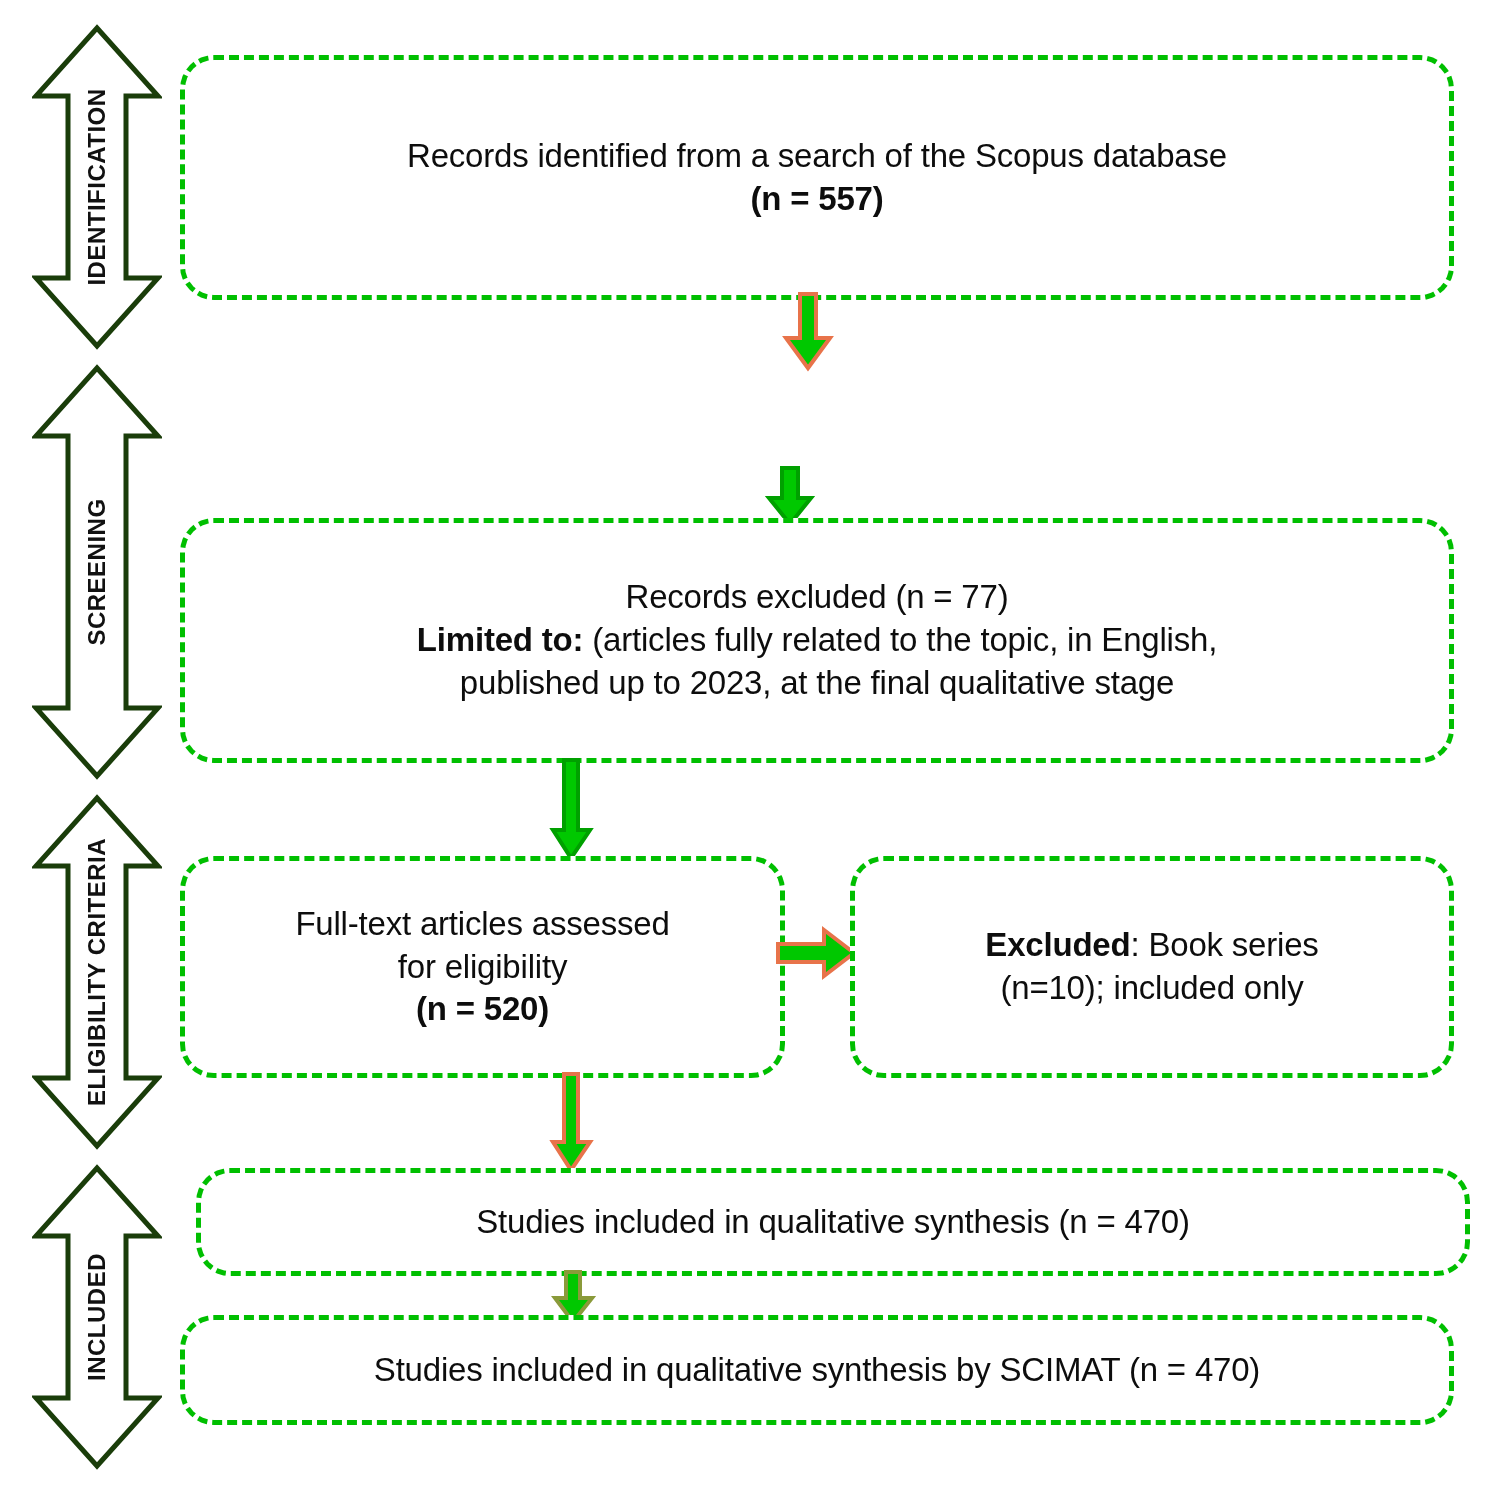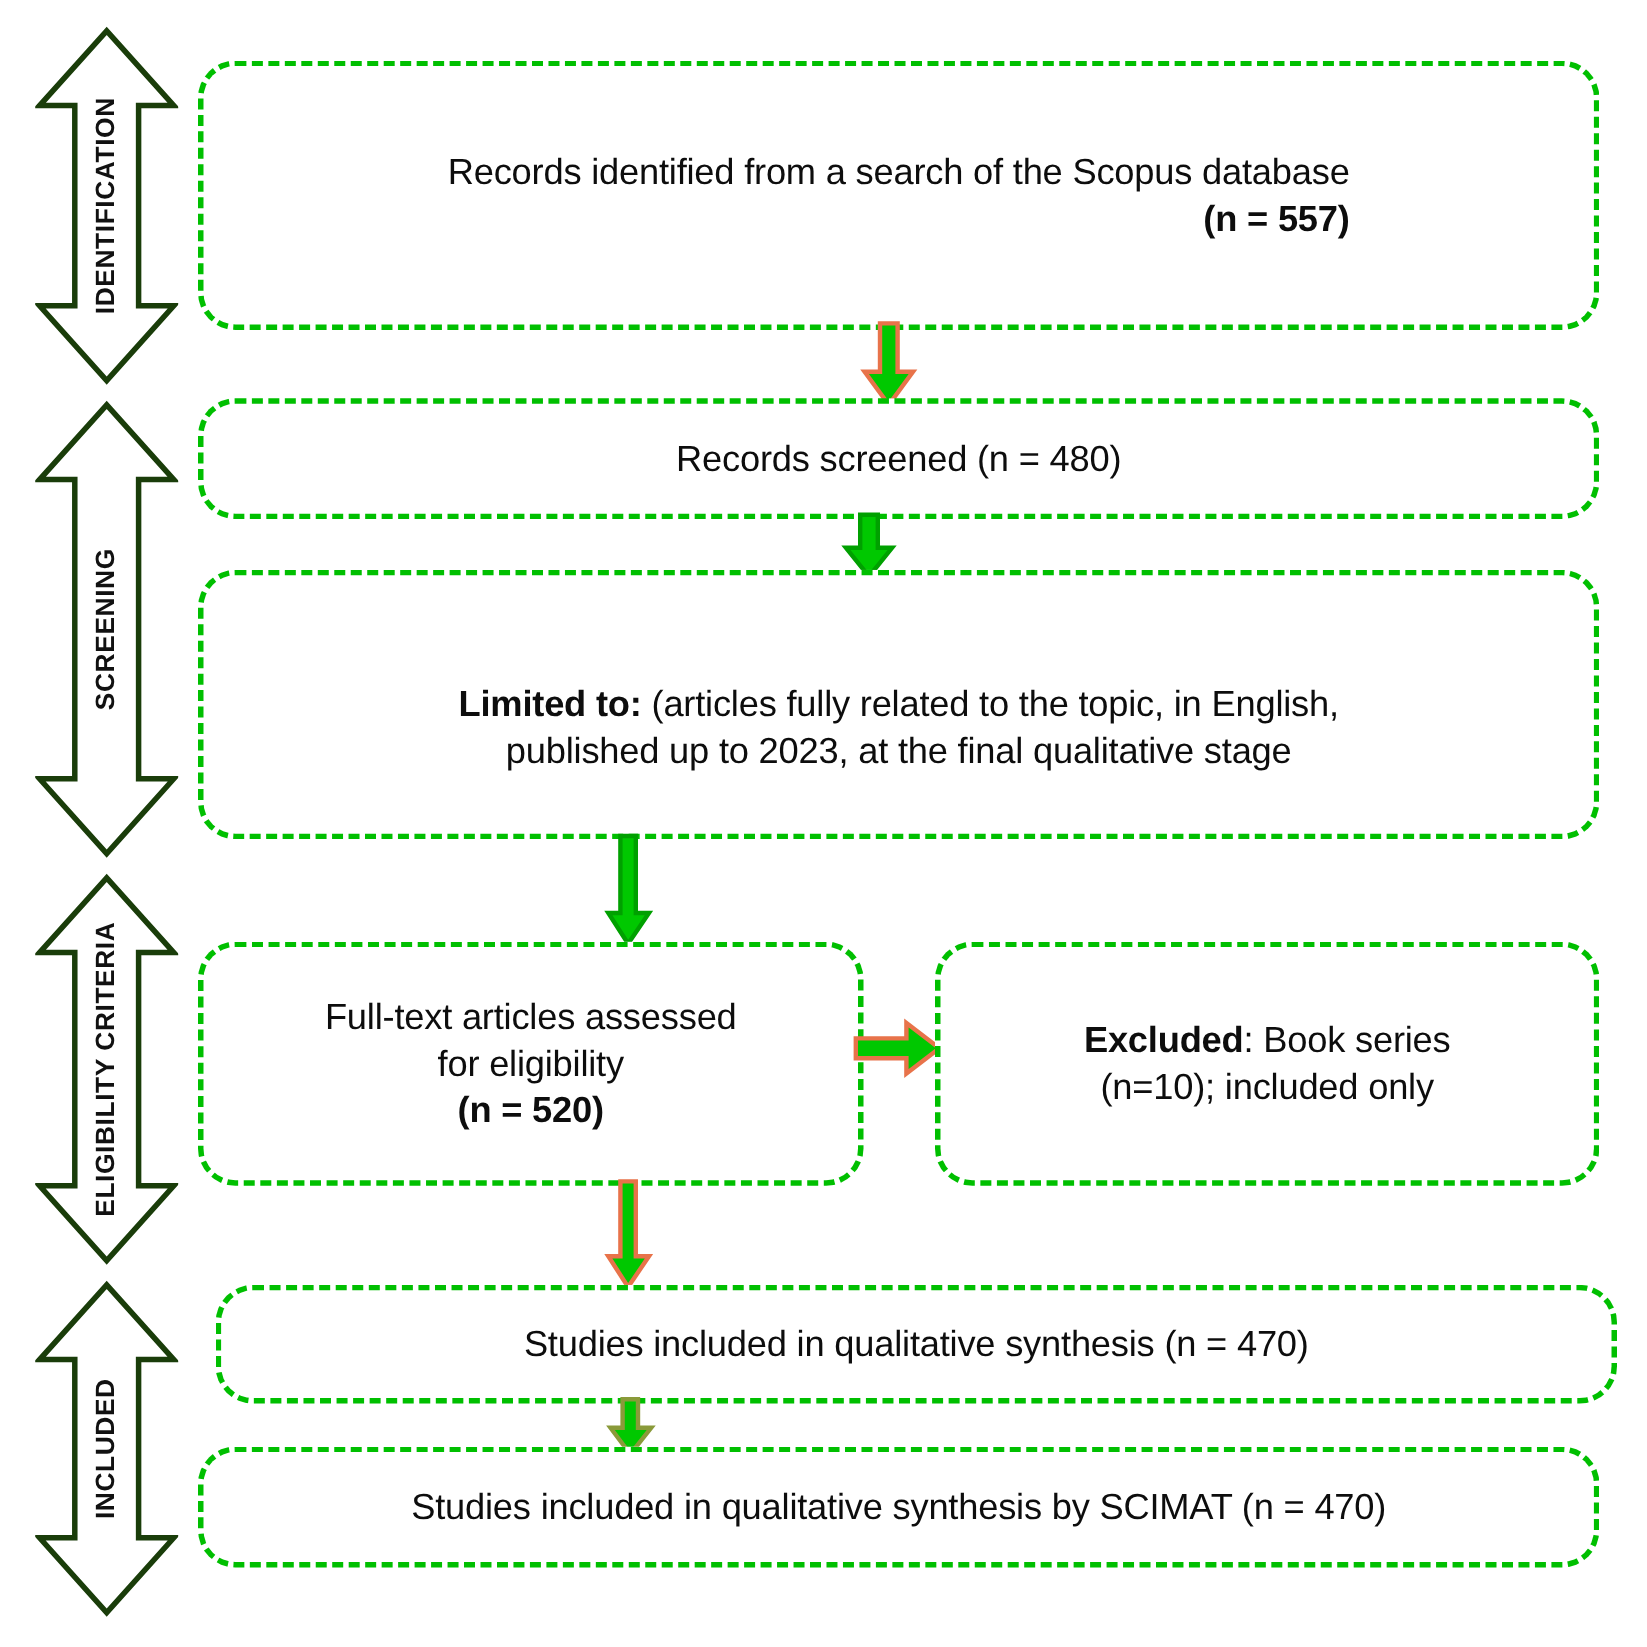--- a/index.html
+++ b/index.html
@@ -106,48 +106,43 @@
     <span class="stage-label">ELIGIBILITY CRITERIA</span>
   </div>
 
   <div class="stage-arrow" style="left:32px; top:1162px; width:130px; height:310px;">
     <svg viewBox="0 0 130 310" preserveAspectRatio="none">
       <polygon points="65,6 126,74 94,74 94,236 126,236 65,304 4,236 36,236 36,74 4,74" fill="#ffffff" stroke="#1a3d0a" stroke-width="5" stroke-linejoin="miter"></polygon>
     </svg>
     <span class="stage-label">INCLUDED</span>
   </div>
 
-  <div class="flow-box" style="left:180px; top:55px; width:1274px; height:245px;text-align:right;">
+  <div class="flow-box" style="left:180px; top:55px; width:1274px; height:245px;">
     <div class="box-text">
       <span>Records identified from a search of the Scopus database</span><br>
       <b>(n = 557)</b>
     </div>
   </div>
 
   <div class="connector" style="left:778px; top:294px; width:60px; height:76px;">
     <svg viewBox="0 0 60 76" preserveAspectRatio="none">
       <polygon points="22,0 38,0 38,44 52,44 30,74 8,44 22,44" fill="#00c800" stroke="#e8734a" stroke-width="4" stroke-linejoin="miter"></polygon>
     </svg>
   </div>
 
-  <div class="flow-box" style="left:180px; top:362px; width:1274px; height:110px;">
-    <div class="box-text">
-      <span>Records screened (n = 480)</span>
-    </div>
-  </div>
 
   <div class="connector" style="left:762px; top:468px; width:56px; height:58px;">
     <svg viewBox="0 0 56 58" preserveAspectRatio="none">
       <polygon points="20,0 36,0 36,30 49,30 28,56 7,30 20,30" fill="#00c800" stroke="#00a000" stroke-width="4" stroke-linejoin="miter"></polygon>
     </svg>
   </div>
 
   <div class="flow-box" style="left:180px; top:518px; width:1274px; height:245px;">
     <div class="box-text">
-      <br>
+      <span>Records excluded (n = 77)</span><br>
       <b>Limited to:</b><span> (articles fully related to the topic, in English,</span><br>
       <span>published up to 2023, at the final qualitative stage</span><br>
     </div>
   </div>
 
   <div class="connector" style="left:548px; top:760px; width:48px; height:100px;">
     <svg viewBox="0 0 48 100" preserveAspectRatio="none">
       <polygon points="16,0 30,0 30,70 42,70 23,98 5,70 16,70" fill="#00c800" stroke="#00a000" stroke-width="4" stroke-linejoin="miter"></polygon>
     </svg>
   </div>

